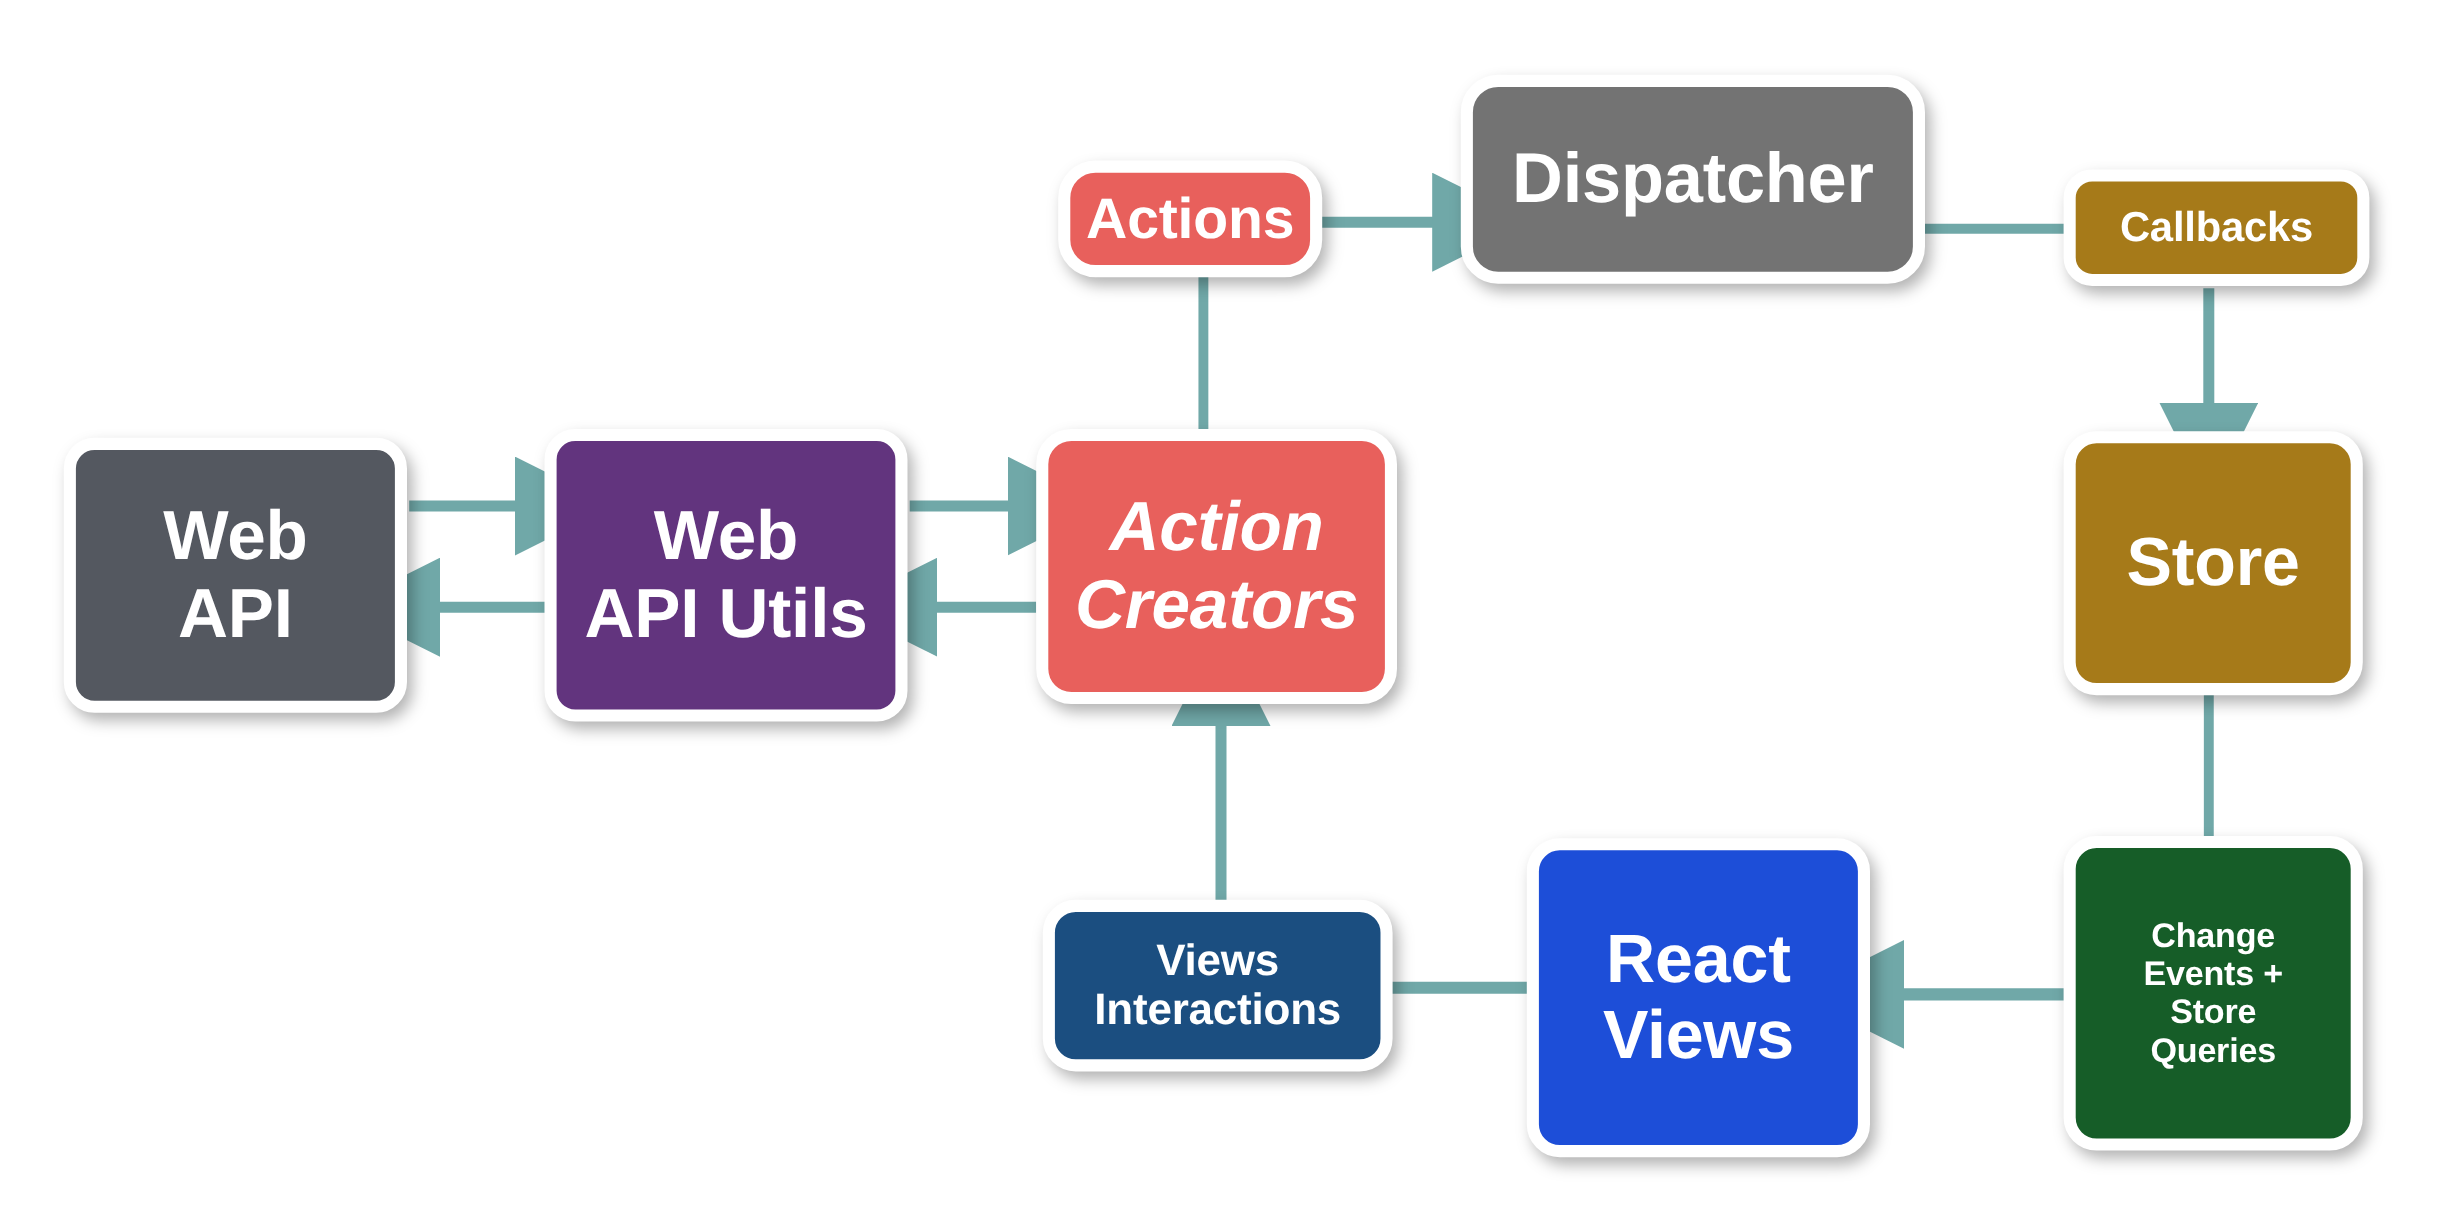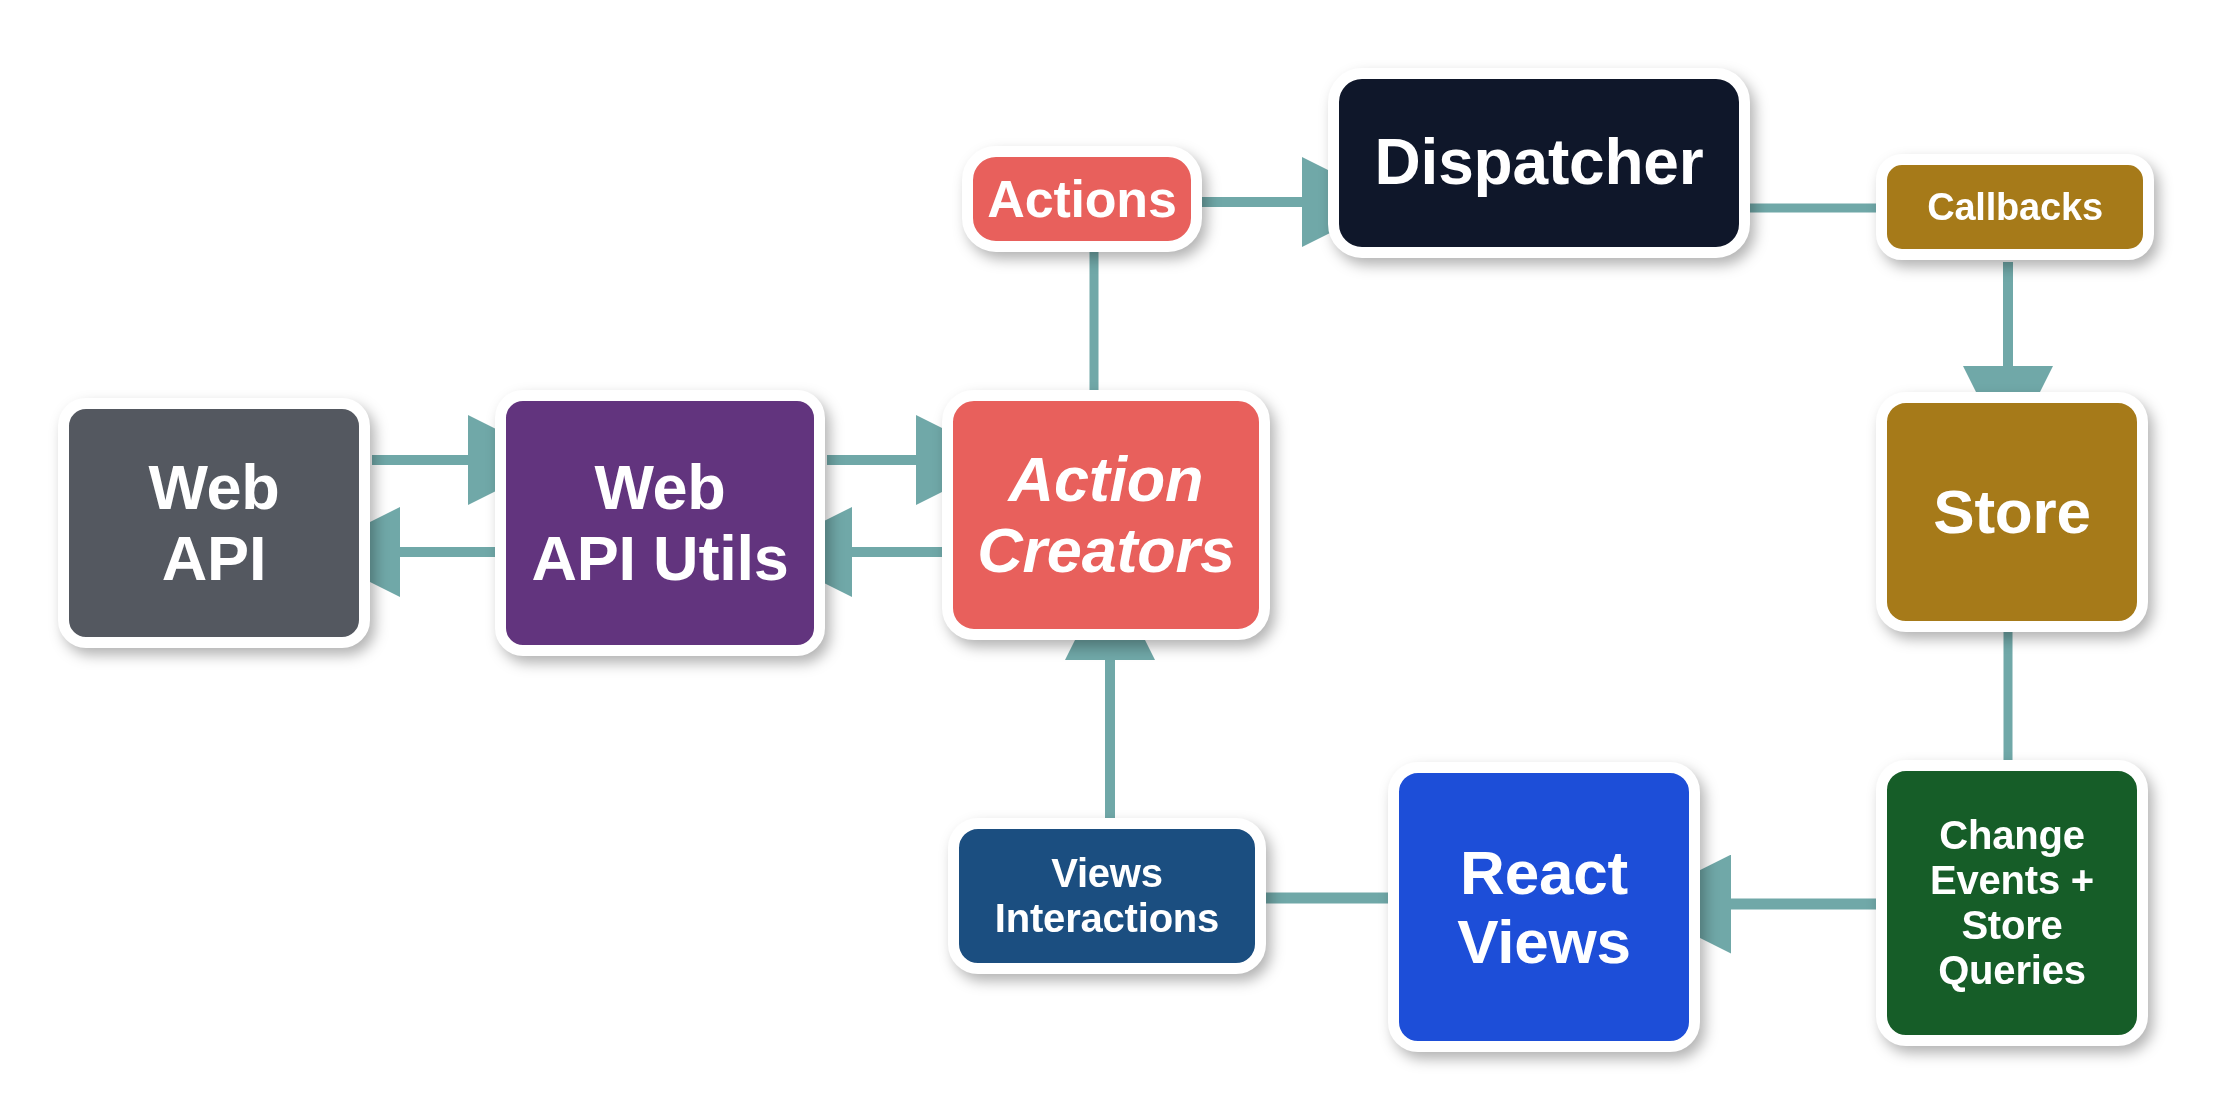--- a/index.html
+++ b/index.html
@@ -52,21 +52,21 @@
   }
 
   
   #node-web-api        { left: 58px;   top: 398px;  width: 312px; height: 250px; font-size: 63px; border-radius: 28px; }
   #node-web-api-utils  { left: 495px;  top: 390px;  width: 330px; height: 266px; font-size: 63px; border-radius: 28px; }
   #node-action-creators{ left: 942px;  top: 390px;  width: 328px; height: 250px; font-size: 63px; border-radius: 32px; }
   #node-actions        { left: 962px;  top: 146px;  width: 240px; height: 106px; font-size: 52px; border-radius: 34px; }
   #node-dispatcher     { left: 1328px; top: 68px;   width: 422px; height: 190px; font-size: 64px; border-radius: 34px; }
   #node-callbacks      { left: 1876px; top: 154px;  width: 278px; height: 106px; font-size: 38px; border-radius: 26px; align-items: center; }
   #node-store          { left: 1876px; top: 392px;  width: 272px; height: 240px; font-size: 62px; border-radius: 30px; }
-  #node-change-events  { left: 1876px; top: 760px;  width: 272px; height: 286px; font-size: 40px; border-radius: 30px; justify-content: center; }
+  #node-change-events  { left: 1876px; top: 760px;  width: 272px; height: 286px; font-size: 31px; border-radius: 30px; justify-content: center; }
   #node-react-views    { left: 1388px; top: 762px;  width: 312px; height: 290px; font-size: 62px; border-radius: 30px; }
   #node-user-inter     { left: 948px;  top: 818px;  width: 318px; height: 156px; font-size: 40px; border-radius: 30px; }
 </style>
 </head>
 <body style="background: rgb(255, 255, 255);">
 
 <div id="canvas" style="background: rgb(255, 255, 255);">
 
   <svg id="edges" viewBox="0 0 2232 1114" width="2232" height="1114" xmlns="http://www.w3.org/2000/svg">
     <defs>
@@ -136,21 +136,21 @@
 
   <div class="node" id="node-action-creators" style="background: rgb(232, 96, 92); border-color: rgb(255, 255, 255); color: rgb(255, 255, 255); font-style: italic;">
     <span class="lbl">Action
 Creators</span>
   </div>
 
   <div class="node" id="node-actions" style="background: rgb(232, 96, 92); border-color: rgb(255, 255, 255); color: rgb(255, 255, 255);">
     <span class="lbl">Actions</span>
   </div>
 
-  <div class="node" id="node-dispatcher" style="background: #0f172a; border-color: rgb(255, 255, 255); color: rgb(255, 255, 255);">
+  <div class="node" id="node-dispatcher" style="background: #737373; border-color: rgb(255, 255, 255); color: rgb(255, 255, 255);">
     <span class="lbl">Dispatcher</span>
   </div>
 
   <div class="node" id="node-callbacks" style="background: rgb(166, 122, 25); border-color: rgb(255, 255, 255); color: rgb(255, 255, 255);">
     <span class="lbl">Callbacks</span>
   </div>
 
   <div class="node" id="node-store" style="background: rgb(166, 122, 25); border-color: rgb(255, 255, 255); color: rgb(255, 255, 255);">
     <span class="lbl">Store</span>
   </div>

